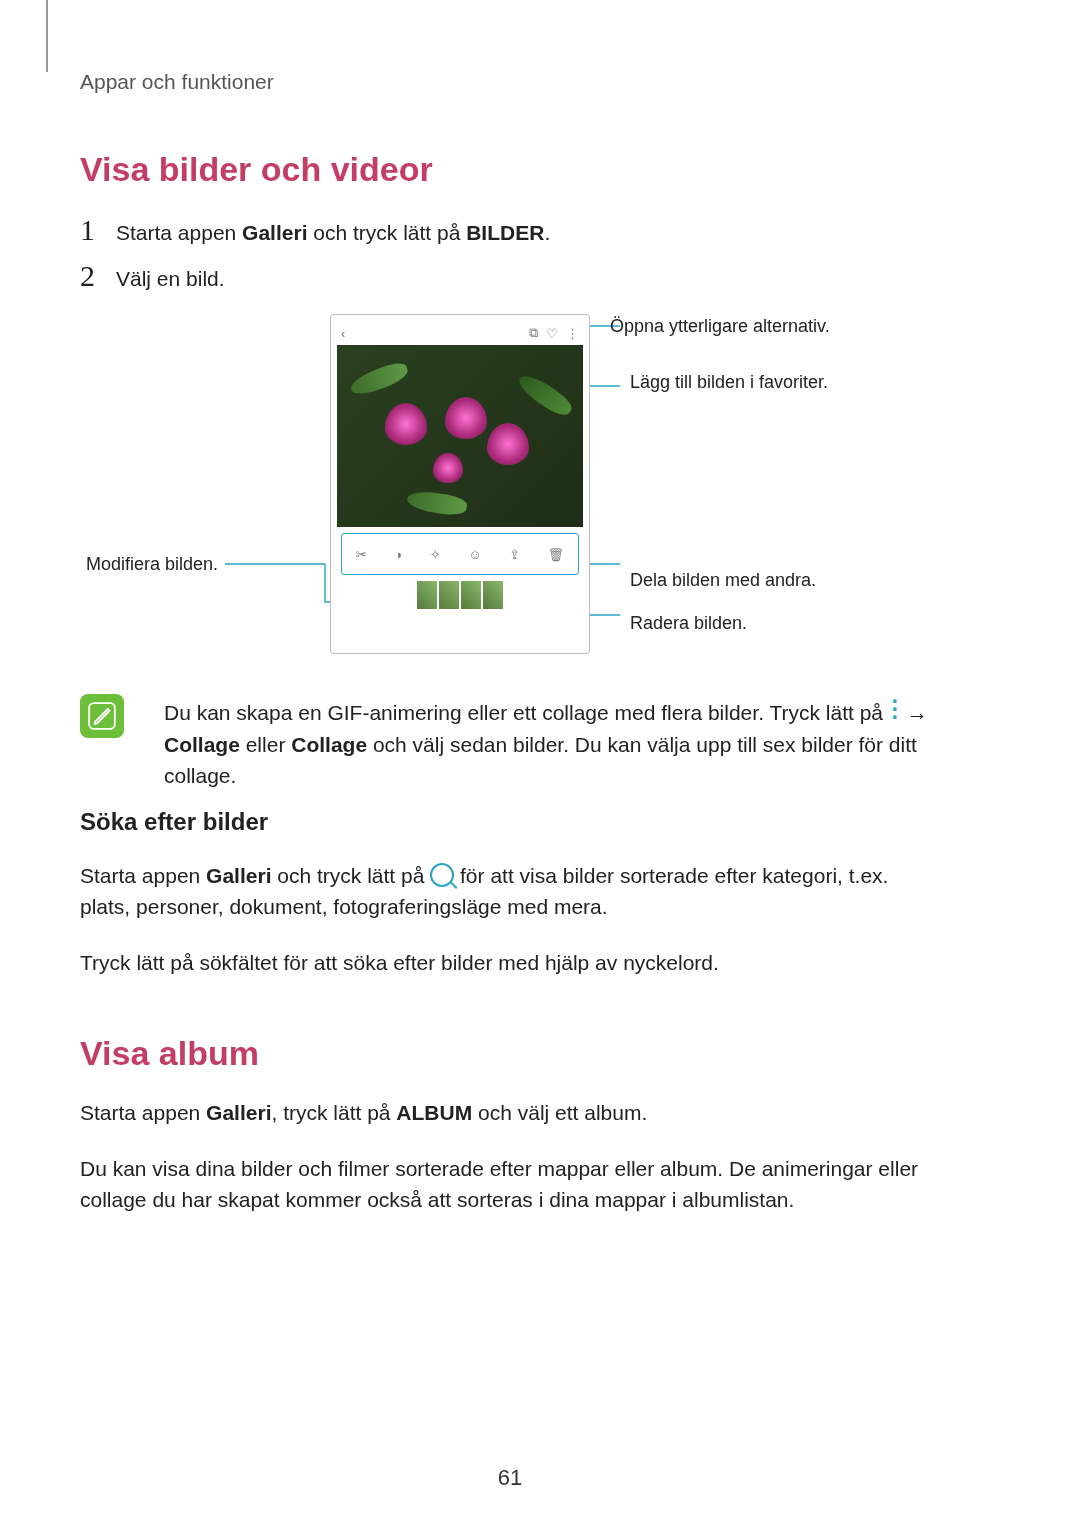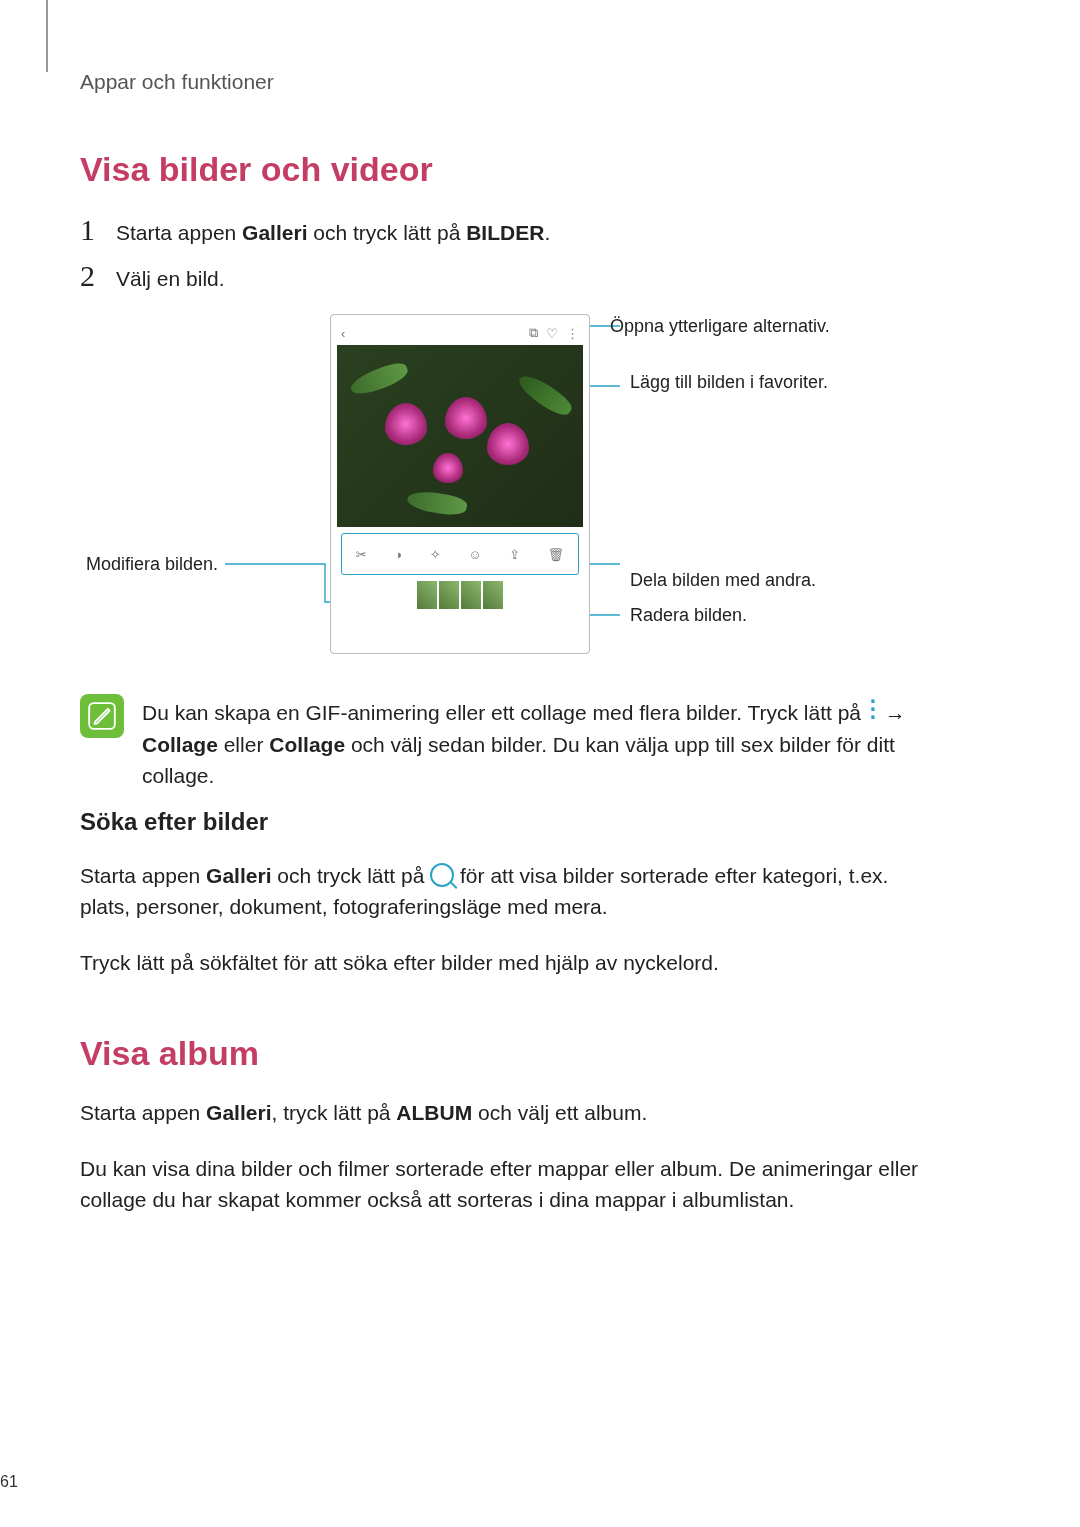--- a/index.html
+++ b/index.html
@@ -137,21 +137,21 @@
     white-space: nowrap;
   }
   svg.lines {
     position: absolute;
     left: 0; top: 0;
     width: 920px; height: 350px;
     pointer-events: none;
   }
   .note-block {
     display: flex;
-    gap: 18px;
+    gap: 40px;
     margin: 26px 0 10px 0;
   }
   .note-icon {
     flex: 0 0 44px;
     width: 44px; height: 44px;
     border-radius: 8px;
     background: #6dbf3a;
     display: flex; align-items: center; justify-content: center;
   }
   .note-icon svg { width: 28px; height: 28px; }
@@ -180,21 +180,22 @@
     position: absolute;
     width: 9px; height: 2.2px;
     background: #2aa3c7;
     transform: rotate(45deg);
     right: -6px; bottom: -2px;
   }
   .page-num {
     position: absolute;
     bottom: 36px;
     left: 0; right: 0;
-    font-size: 16px;
+    text-align: center;
+    font-size: 22px;
     color: #333;
   }
 </style>
 </head>
 <body>
 
 <div class="page">
   <div class="side-rule"></div>
 
   <div class="breadcrumb">Appar och funktioner</div>
@@ -257,21 +258,21 @@
         <div class="thumb"></div>
         <div class="thumb"></div>
         <div class="thumb"></div>
         <div class="thumb"></div>
       </div>
     </div>
 
     <div class="callout" style="left:530px; top:2px;">Öppna ytterligare alternativ.</div>
     <div class="callout" style="left:550px; top:58px;">Lägg till bilden i favoriter.</div>
     <div class="callout" style="left:550px; top:228px;margin-top:28px;">Dela bilden med andra.</div>
-    <div class="callout" style="left:550px; top:291px;">Radera bilden.</div>
+    <div class="callout" style="left:550px; top:299px;">Radera bilden.</div>
     <div class="callout" style="right:782px; top:240px; text-align:right;">Modifiera bilden.</div>
   </div>
 
   <div class="note-block">
     <div class="note-icon">
       <svg viewBox="0 0 24 24">
         <rect x="1" y="1" width="22" height="22" rx="4" fill="none" stroke="#fff" stroke-width="1.6"></rect>
         <path d="M6 17 L17 6 L18.5 7.5 L7.5 18.5 L5.5 18.8 Z" fill="none" stroke="#fff" stroke-width="1.6" stroke-linejoin="round"></path>
       </svg>
     </div>

